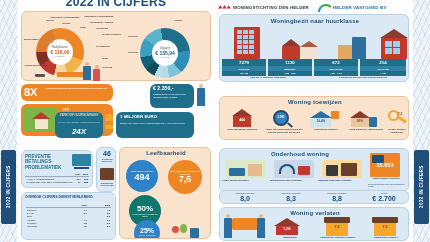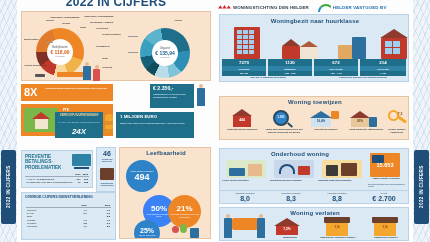--- a/index.html
+++ b/index.html
@@ -60,21 +60,21 @@
   .logo-mark-arc { width:14px; height:9px; position:relative; overflow:hidden; }
   .logo-mark-arc:before {
     content:""; position:absolute; left:1px; top:1px; width:12px; height:12px;
     border-radius:50%;
     border:2.4px solid #3aa93a;
     border-right-color:#f4a72c; border-bottom-color:transparent; border-left-color:#2d8fd0;
   }
   .logo-text2 { font-size:4.4px; font-weight:bold; color:#1f6fb0; letter-spacing:.15px; }
 
   
-  .card { position:absolute; border-radius:0; overflow:hidden; }
+  .card { position:absolute; border-radius:6px; overflow:hidden; }
   .card-peach { background:#fae3cd; border:.6px solid #e5c3a3; }
   .card-blue  { background:#dbe9f5; border:.6px solid #b9d2e8; }
   .card-orange{ background:#ef8625; }
   .card-teal  { background:#1f6f8b; }
 
   .card-title {
     text-align:center; font-weight:bold; color:#1f4e79;
     letter-spacing:.2px;
   }
 
@@ -310,30 +310,30 @@
   </div>
 
   <div class="card card-peach" style="left:119px; top:147px; width:92px; height:92px;">
     <div class="card-title" style="position:absolute; left:0; top:2px; width:92px; font-size:6px;">Leefbaarheid</div>
 
     <div class="circle-stat" style="left:6px; top:12px; width:32px; height:32px; background:#2d82c8;">
       <span class="cs-lbl">Totaal aantal meldingen</span>
       <span class="cs-num" style="font-size:9px;">494</span>
     </div>
 
-
-    <div class="circle-stat" style="left:23px; top:47px; width:32px; height:32px; background:#3b82f6;">
+    <div class="circle-stat" style="left:48px; top:12px; width:34px; height:34px; background:#ef8625;">
+      <span class="cs-lbl">Rapportcijfer voor de wijk door bewoners</span>
+      <span class="cs-num" style="font-size:9px;">7,5</span>
+    </div>
+
+    <div class="circle-stat" style="left:9px; top:47px; width:32px; height:32px; background:#0f766e;">
       <span class="cs-num" style="font-size:8px;">50%</span>
       <span class="cs-lbl">Heeft last van overlast van buren</span>
     </div>
 
-    <div class="circle-stat" style="left:48px; top:47px; width:33px; height:33px; background:#ef8625;">
-      <span class="cs-num" style="font-size:8px;">21%</span>
-      <span class="cs-lbl">Van onze woningen in de wijk heeft groen</span>
-    </div>
 
     <div class="circle-stat" style="left:14px; top:72px; width:26px; height:26px; background:#2d82c8;">
       <span class="cs-num" style="font-size:7px;">25%</span>
       <span class="cs-lbl">Van de bewoners gebruikt de tuin</span>
     </div>
 
     <div style="position:absolute; left:50px; top:72px; width:36px; height:20px;">
       <div style="position:absolute; left:2px; top:6px; width:7px; height:7px; border-radius:50%; background:#d9534f;"></div>
       <div style="position:absolute; left:10px; top:4px; width:7px; height:9px; border-radius:50%; background:#7ab648;"></div>
       <div style="position:absolute; left:20px; top:8px; width:9px; height:10px; background:#2d6f9e; border-radius:1px;"></div>

